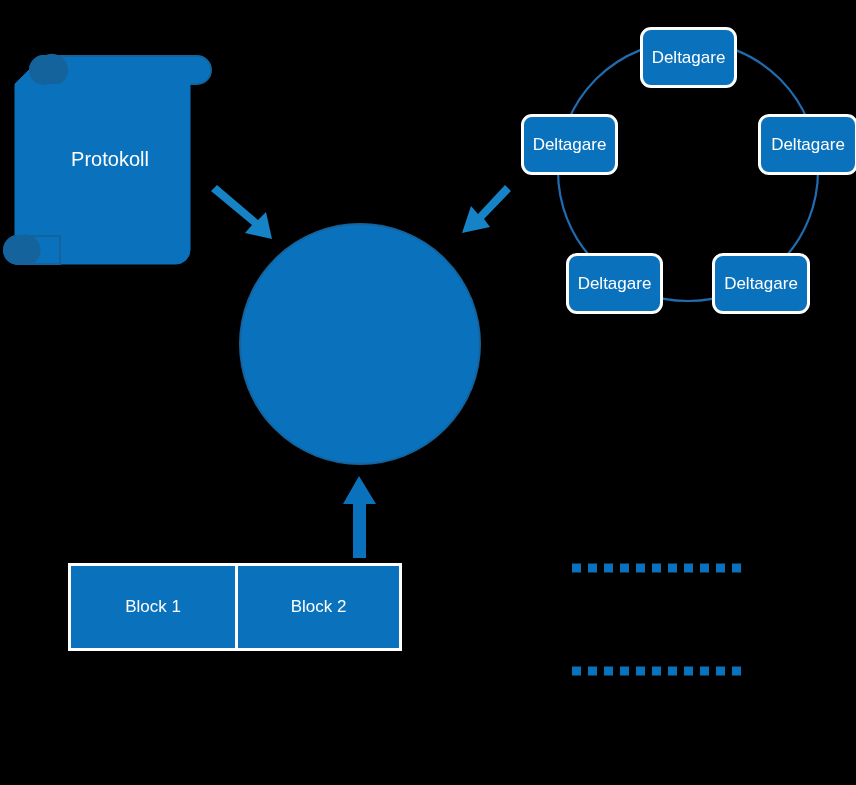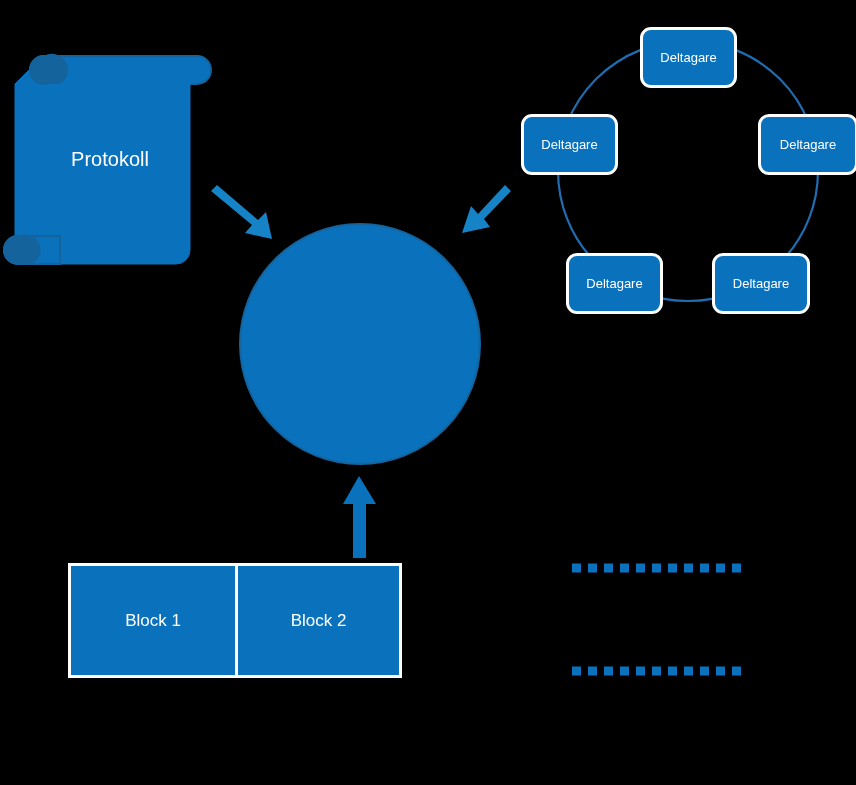--- a/index.html
+++ b/index.html
@@ -57,29 +57,29 @@
   .node-box {
     position: absolute;
     background: #0a72bd;
     border: 3px solid #ffffff;
     border-radius: 11px;
     box-sizing: border-box;
     display: flex;
     align-items: center;
     justify-content: center;
     color: #ffffff;
-    font-size: 13px;
+    font-size: 17px;
   }
 
   
   .block-row {
     position: absolute;
     left: 68px;
     top: 563px;
-    height: 115px;
+    height: 88px;
     display: flex;
     border: 3px solid #ffffff;
     box-sizing: border-box;
     background: #ffffff;
   }
   .block-cell {
     width: 164px;
     background: #0a72bd;
     display: flex;
     align-items: center;

